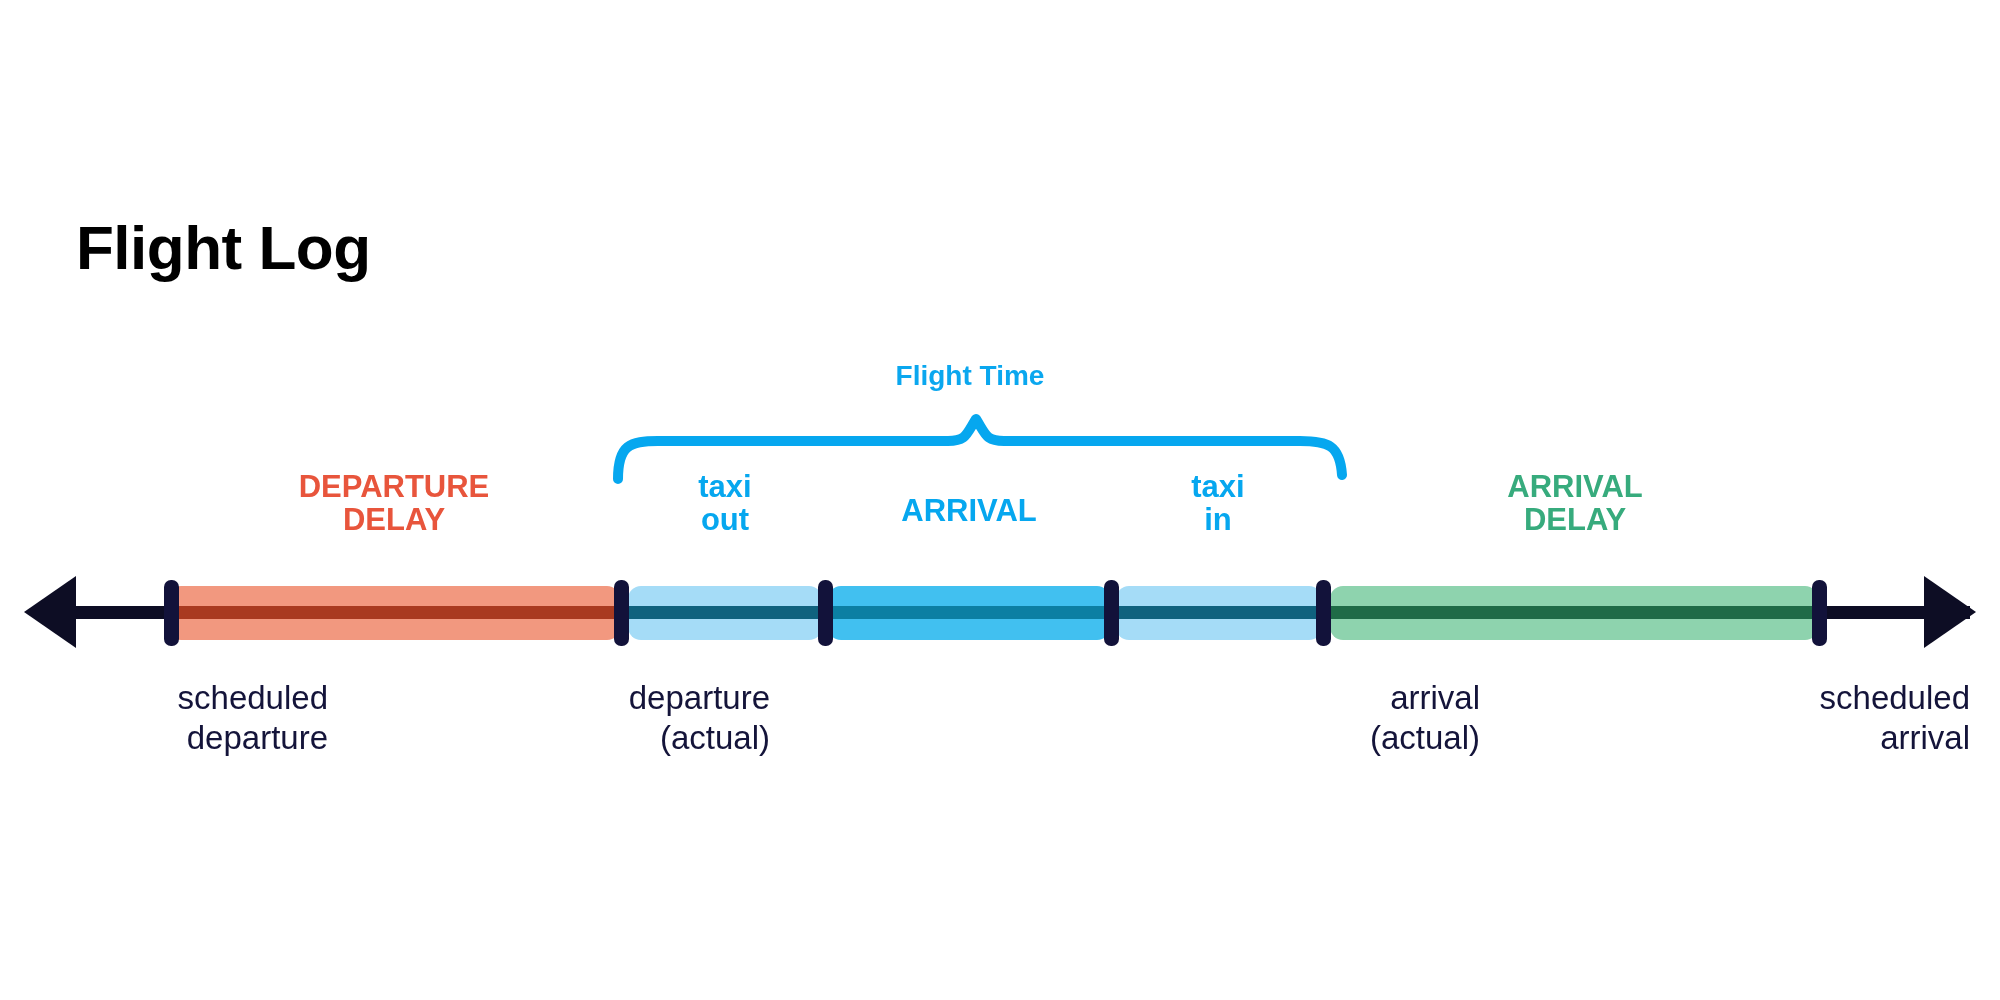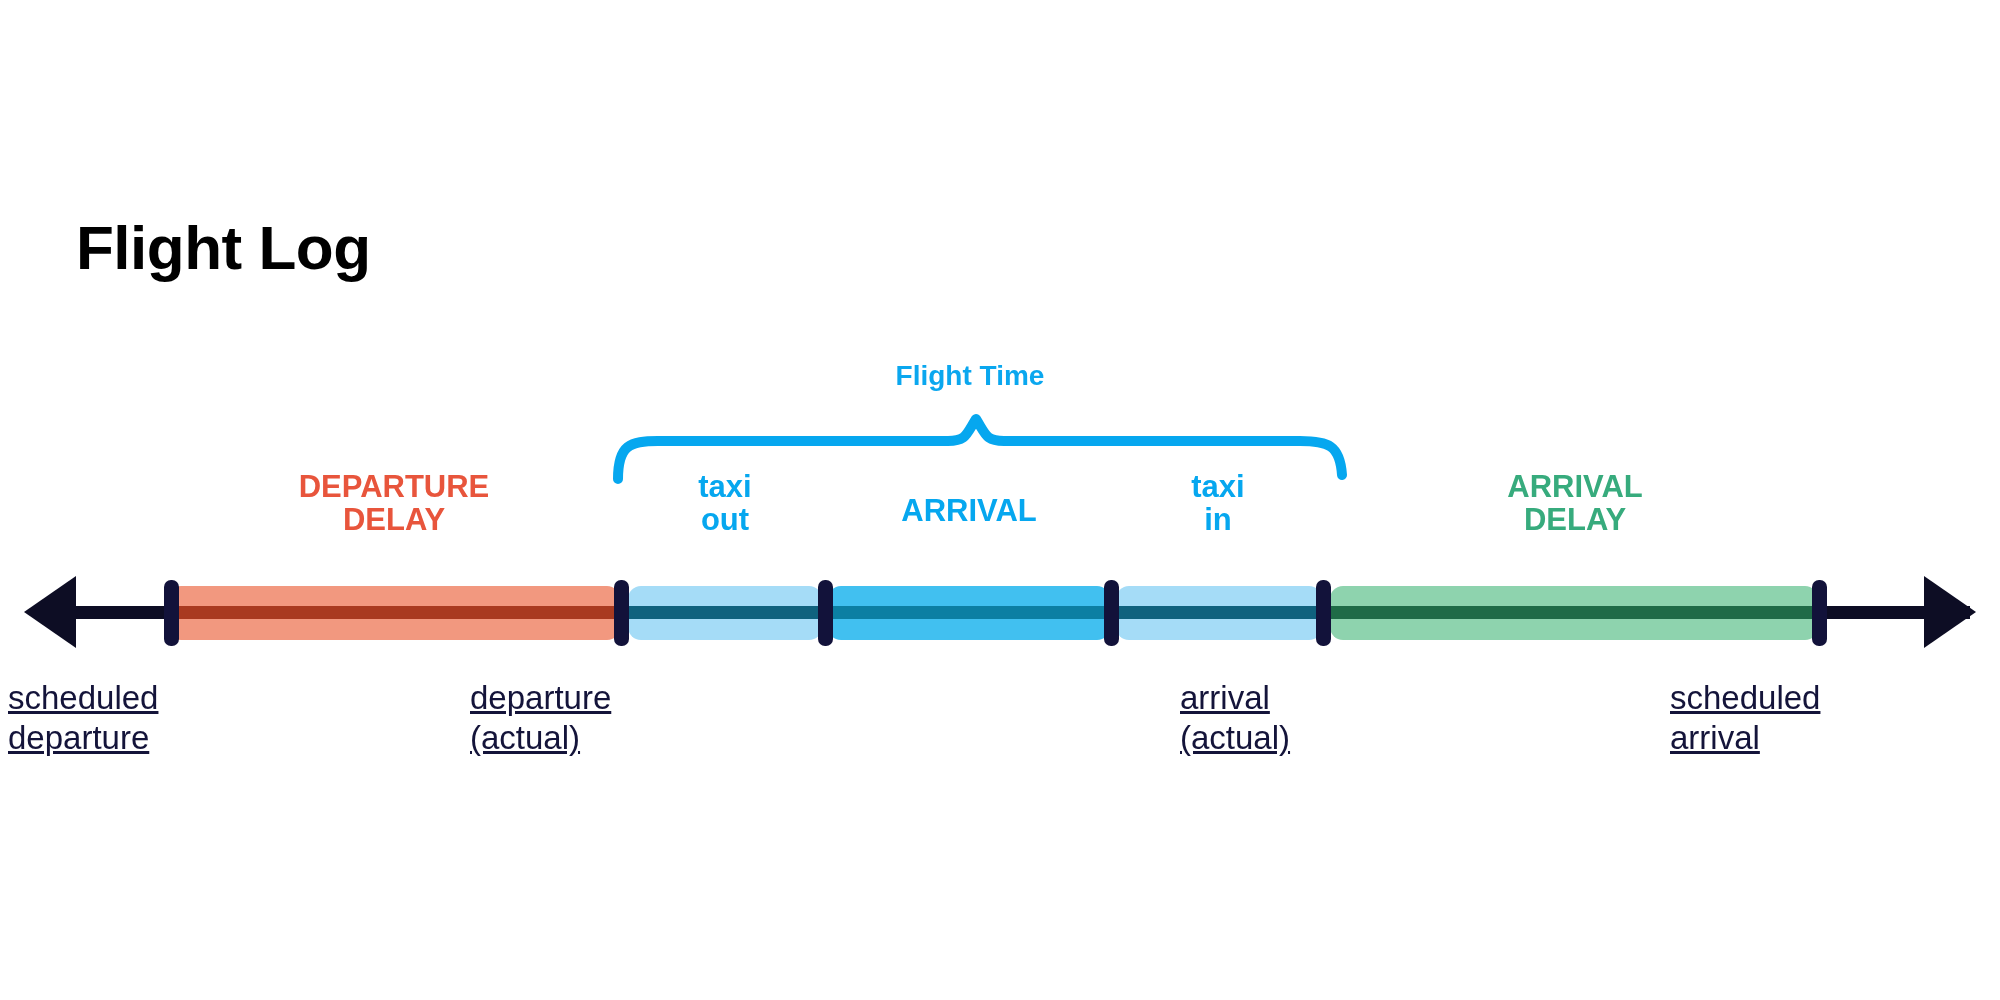--- a/index.html
+++ b/index.html
@@ -137,26 +137,25 @@
     top: 470px;
     width: 490px;
     font-size: 31px;
     color: #37ab7d;
   }
 
   
   .milestone {
     position: absolute;
     top: 678px;
-    text-align: left;
+    text-align: right;
     font-size: 33px;
     line-height: 1.22;
     color: #14143a;
     white-space: pre-line;
-    text-decoration: underline;
   }
   #ms-scheduled-departure { left: 8px;    width: 320px; }
   #ms-departure-actual    { left: 470px;  width: 300px; }
   #ms-arrival-actual      { left: 1180px; width: 300px; }
   #ms-scheduled-arrival   { left: 1670px; width: 300px; }
 </style>
 </head>
 <body>
 
 <div id="stage">

